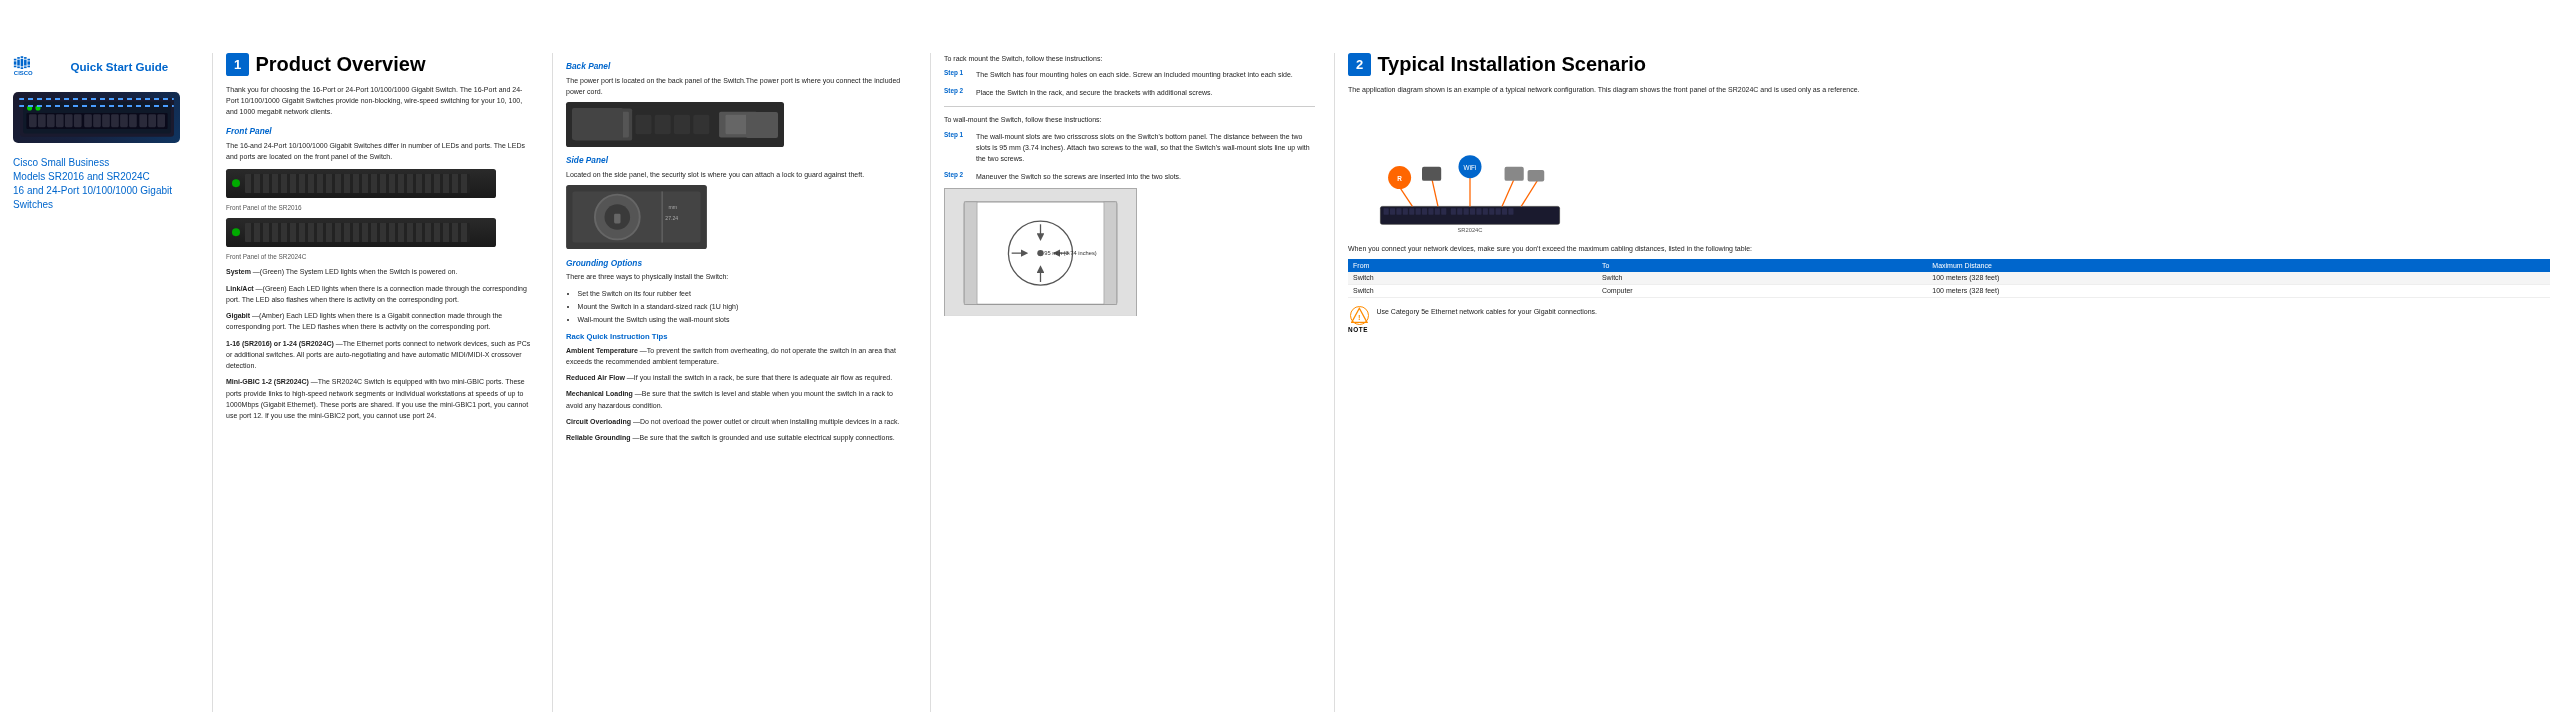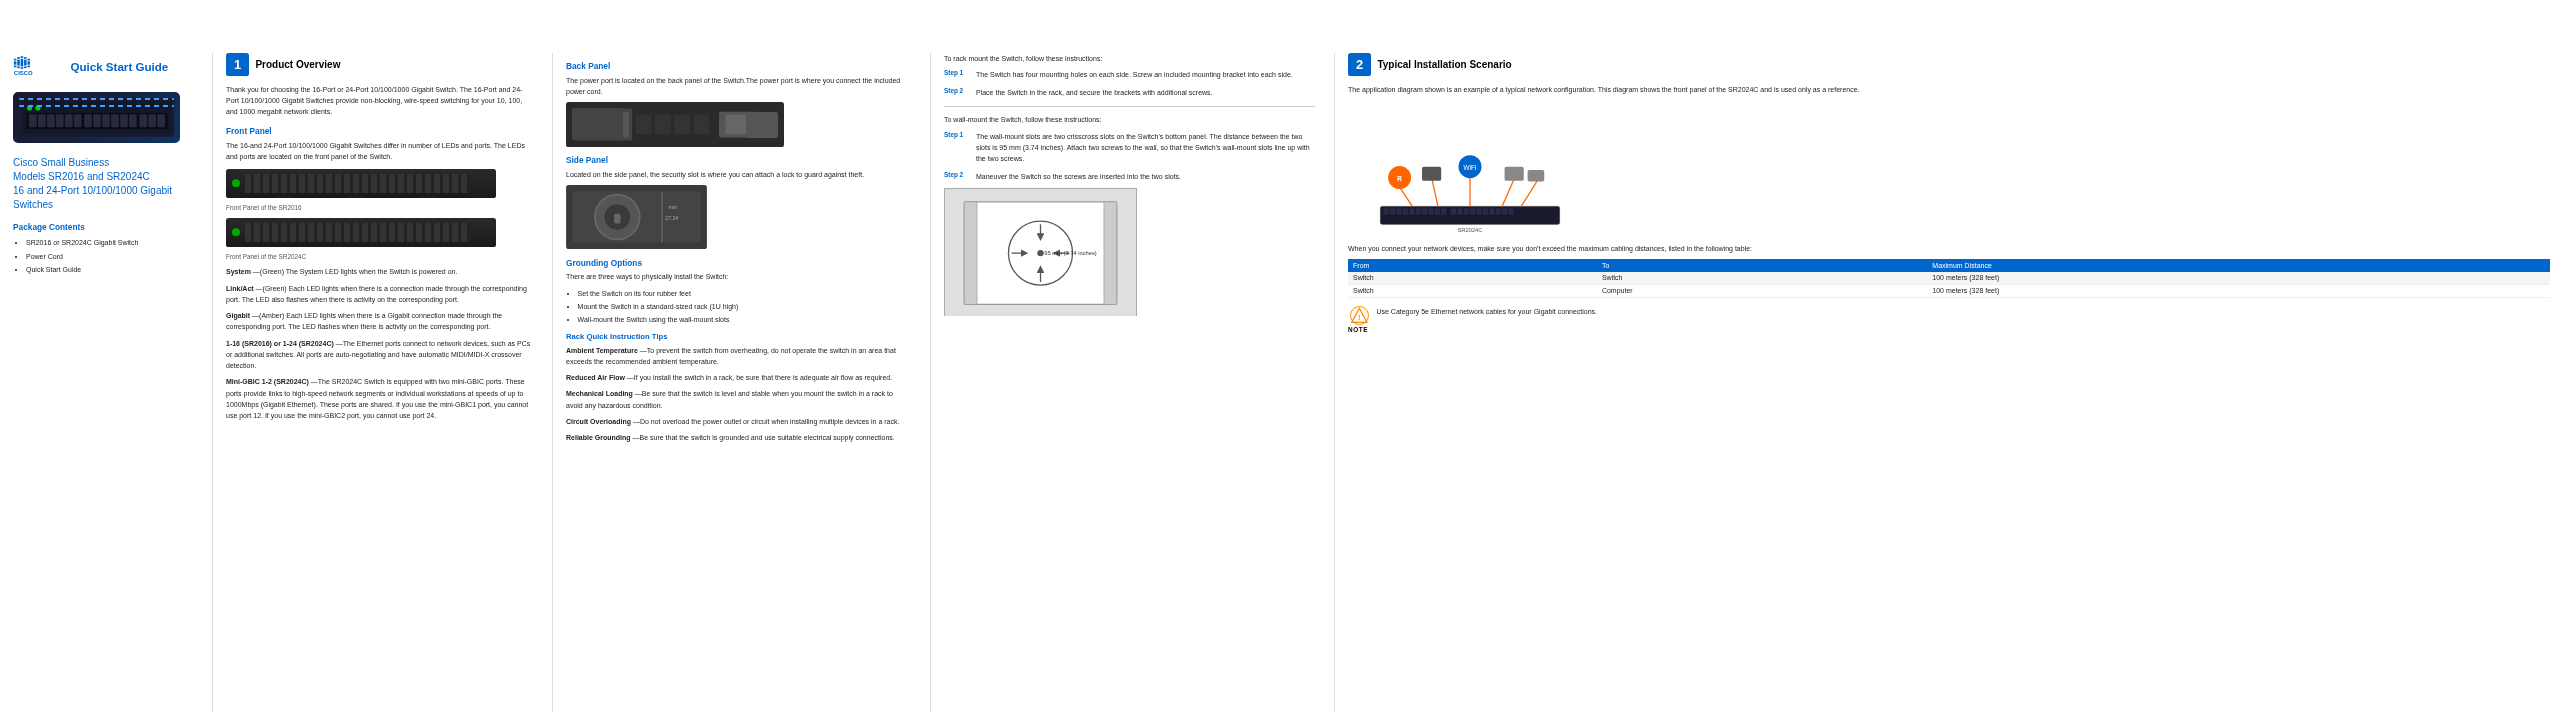--- a/index.html
+++ b/index.html
@@ -143,21 +143,21 @@
       font-weight: bold;
       display: flex;
       align-items: center;
       justify-content: center;
       border-radius: 2.6px;
       margin-right: 6.4px;
       flex-shrink: 0;
     }
 
     .section-title {
-      font-size: 10px;
+      font-size: 20px;
       font-weight: bold;
       color: #000;
     }
 
     .quick-start-title {
       color: #0066cc;
       font-size: 11.6px;
       font-weight: bold;
       margin-left: 6.4px;
     }
@@ -168,20 +168,21 @@
       margin-bottom: 9px;
       color: #222;
     }
 
     .subsection-title {
       color: #0066cc;
       font-size: 8.3px;
       font-weight: bold;
       margin-bottom: 3.9px;
       margin-top: 7.7px;
+      font-style: italic;
     }
 
     .body-text {
       font-size: 7px;
       line-height: 1.6;
       color: #222;
       margin-bottom: 5.1px;
     }
 
     
@@ -455,28 +456,20 @@
         <rect x="214" y="30" width="12" height="20" rx="2" fill="#2a2a3a"></rect>
       </svg>
     </div>
 
     <div class="product-title">
       <div>Cisco Small Business</div>
       <div>Models SR2016 and SR2024C</div>
       <div>16 and 24-Port 10/100/1000 Gigabit Switches</div>
     </div>
 
-    <div class="package-contents">
-      <h3>Package Contents</h3>
-      <ul class="bullet-list">
-        <li>SR2016 or SR2024C Gigabit Switch</li>
-        <li>Power Cord</li>
-        <li>Quick Start Guide</li>
-      </ul>
-    </div>
   </div>
 
   <div class="col1">
     <div class="section-header">
       <div class="section-number">1</div>
       <div class="section-title">Product Overview</div>
     </div>
 
     <p class="intro-text">Thank you for choosing the 16-Port or 24-Port 10/100/1000 Gigabit Switch. The 16-Port and 24-Port 10/100/1000 Gigabit Switches provide non-blocking, wire-speed switching for your 10, 100, and 1000 megabit network clients.</p>
 

